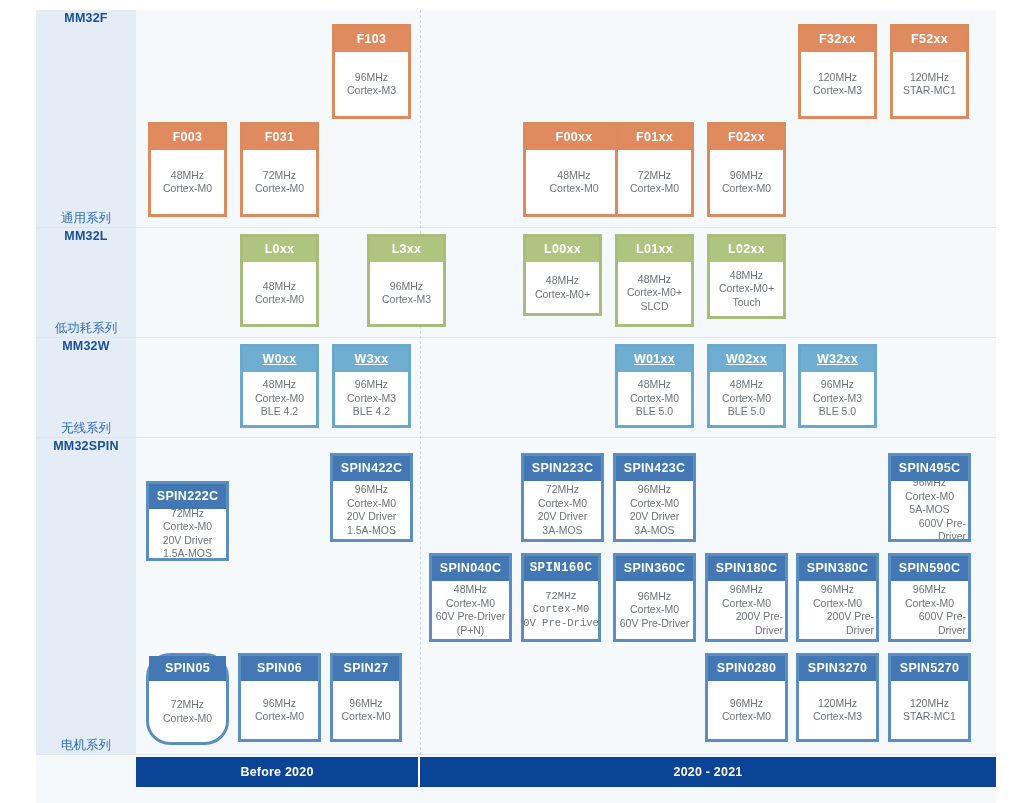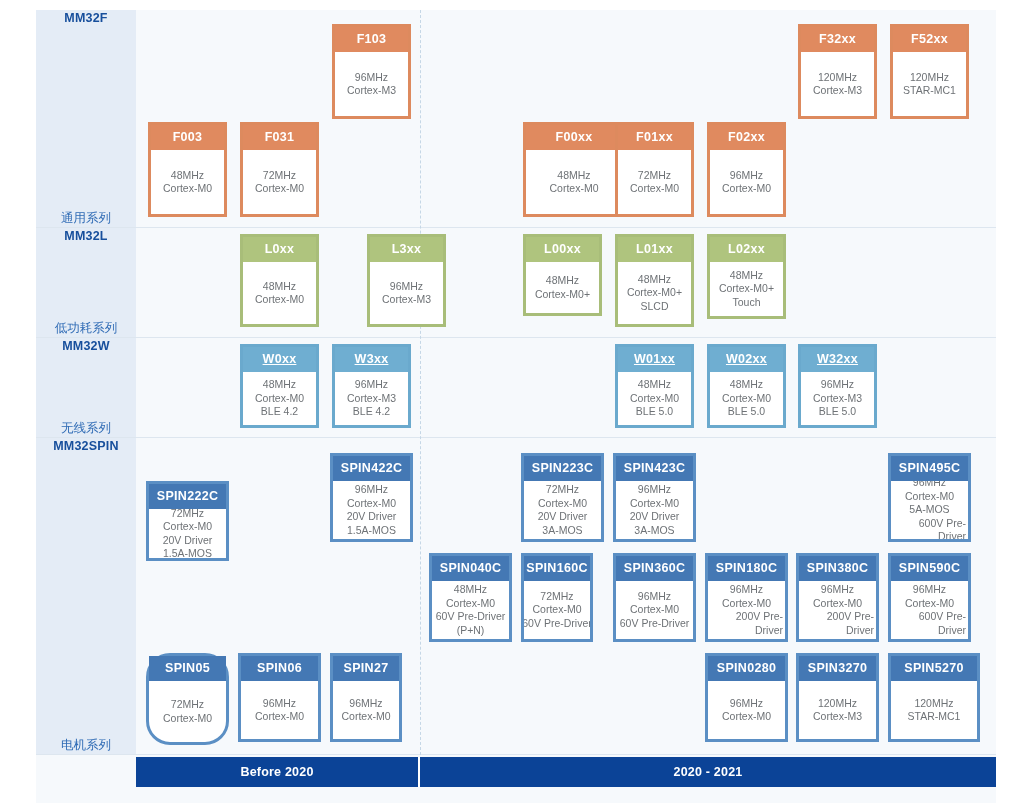--- a/index.html
+++ b/index.html
@@ -352,21 +352,21 @@
 
   <div class="chip dblue" style="left:429px; top:553px; width:83px; height:89px;">
       <div class="hd">SPIN040C</div>
       <div class="bd">
         <span>48MHz</span>
         <span>Cortex-M0</span>
         <span>60V Pre-Driver</span>
         <span>(P+N)</span>
       </div>
     </div>
-  <div class="chip dblue" style="left:521px; top:553px; width:72px; height:89px;">
+  <div class="chip dblue" style="left:521px; top:553px; width:80px; height:89px;font-family:Liberation Mono, monospace;">
       <div class="hd">SPIN160C</div>
       <div class="bd">
         <span>72MHz</span>
         <span>Cortex-M0</span>
         <span>60V Pre-Driver</span>
       </div>
     </div>
   <div class="chip dblue" style="left:613px; top:553px; width:83px; height:89px;">
       <div class="hd">SPIN360C</div>
       <div class="bd">
@@ -428,21 +428,21 @@
         <span>Cortex-M0</span>
       </div>
     </div>
   <div class="chip dblue" style="left:796px; top:653px; width:83px; height:89px;">
       <div class="hd">SPIN3270</div>
       <div class="bd">
         <span>120MHz</span>
         <span>Cortex-M3</span>
       </div>
     </div>
-  <div class="chip dblue" style="left:888px; top:653px; width:92px; height:89px;">
+  <div class="chip dblue" style="left:888px; top:653px; width:83px; height:89px;">
       <div class="hd">SPIN5270</div>
       <div class="bd">
         <span>120MHz</span>
         <span>STAR-MC1</span>
       </div>
     </div>
 
   <div class="tl-band"></div>
   <div class="tl-bar left">
     <span>Before 2020</span>

